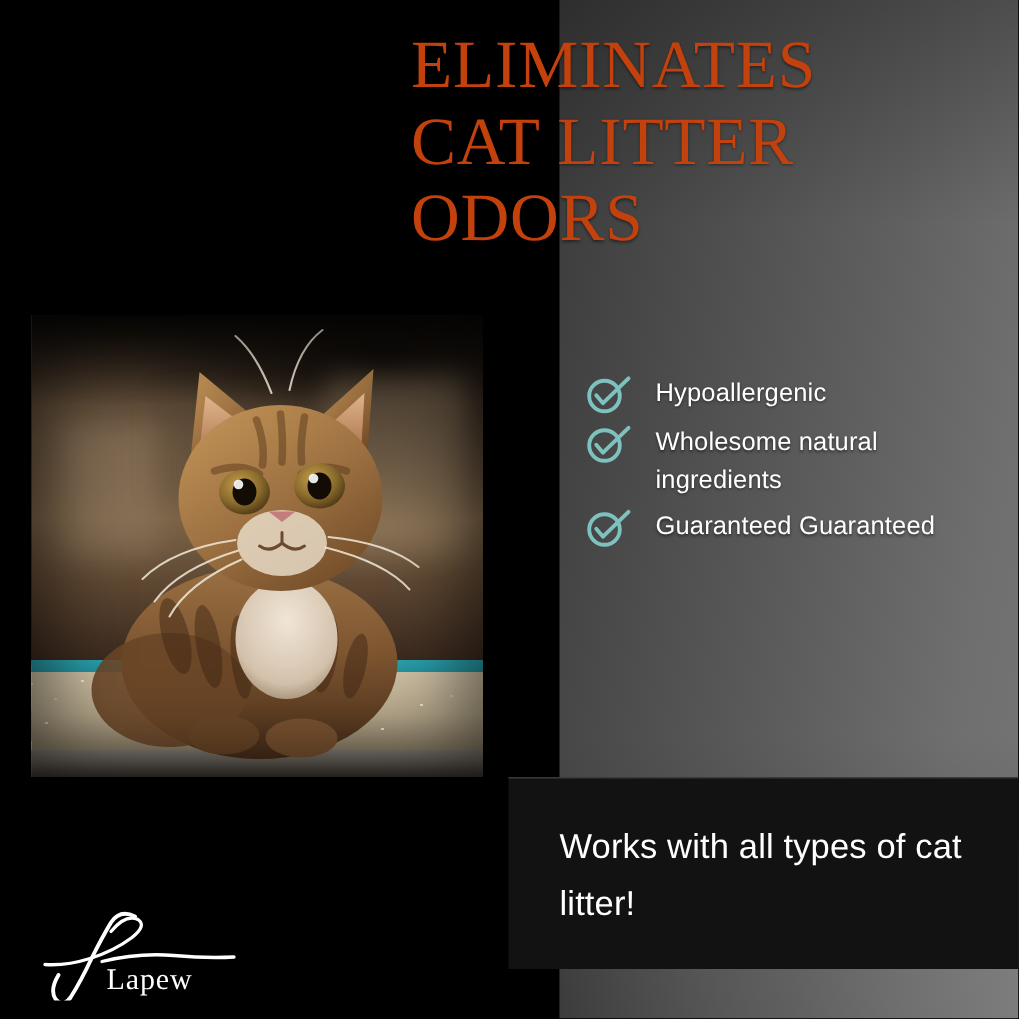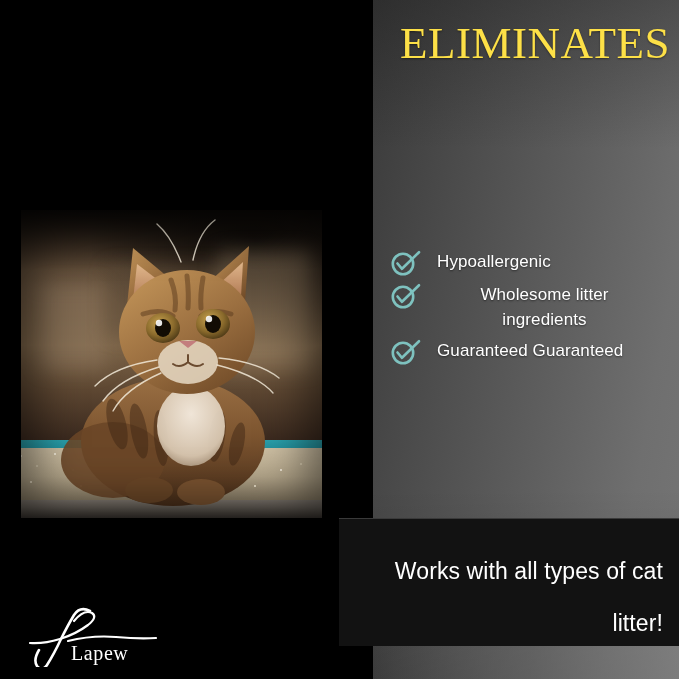--- a/index.html
+++ b/index.html
@@ -43,37 +43,35 @@
     background: linear-gradient(90deg, rgba(0,0,0,0) 0%, rgba(0,0,0,0) 46%, rgba(90,90,90,0.0) 55%, rgba(110,110,110,0.55) 78%, rgba(135,135,135,0.75) 100%);
     pointer-events: none;
   }
 
   
   .headline {
     position: absolute;
     right: 9px;
     top: 18px;
     width: 396px;
-    text-align: right;
     font-family: "Liberation Serif", serif;
     font-size: 45px;
     line-height: 51px;
     letter-spacing: 0.5px;
-    color: #fde047;
+    color: #c2410c;
     text-shadow: 0 1px 2px rgba(0,0,0,0.45);
   }
   .headline .hl-line { display: block; white-space: nowrap; }
 
   
   .features {
     position: absolute;
     left: 391px;
     top: 249px;
     width: 285px;
-    text-align: center;
   }
   .feature-row {
     display: flex;
     align-items: flex-start;
     margin-bottom: 6px;
   }
   .check-icon {
     position: relative;
     flex: 0 0 auto;
     width: 30px;
@@ -184,23 +182,22 @@
     background: #121212;
     border-top: 1px solid #3a3a3a;
   }
   .caption-text {
     position: absolute;
     left: 34px;
     top: 26px;
     width: 290px;
     color: #ffffff;
     font-size: 23px;
-    line-height: 52px;
+    line-height: 38px;
     letter-spacing: 0.1px;
-    text-align: right;
   }
 
   
   .logo {
     position: absolute;
     left: 24px;
     top: 605px;
     width: 140px;
     height: 62px;
   }
@@ -221,20 +218,22 @@
 
 <div id="ad">
 
   <div class="bg-left"></div>
   <div class="bg-right"></div>
   <div class="bg-right-vert"></div>
   <div class="bg-bottom-wash"></div>
 
   <div class="headline">
     <span class="hl-line">ELIMINATES</span>
+    <span class="hl-line">CAT LITTER</span>
+    <span class="hl-line">ODORS</span>
   </div>
 
   <div class="photo">
     <div class="ph-bg"></div>
     <div class="ph-dark-top"></div>
     <div class="ph-blur-shape" style="left:18px; top:74px; width:66px; height:86px; background:rgba(150,128,102,0.40);"></div>
     <div class="ph-blur-shape" style="left:86px; top:56px; width:120px; height:70px; background:rgba(96,78,58,0.45);"></div>
     <div class="ph-blur-shape" style="left:196px; top:40px; width:96px; height:120px; background:rgba(170,146,116,0.35);"></div>
 
     <div class="tray-rim-sheen"></div>
@@ -339,21 +338,21 @@
     </div>
 
 
     <div class="feature-row">
       <span class="check-icon">
         <svg viewBox="0 0 30 26">
           <circle cx="12" cy="14" r="10.2" fill="none" stroke="#7ec2bf" stroke-width="2.6"></circle>
           <path d="M6.5 13.5 L11 18.8 L28 2.2" fill="none" stroke="#7ec2bf" stroke-width="2.6" stroke-linecap="round" stroke-linejoin="round"></path>
         </svg>
       </span>
-      <span class="feature-text">Wholesome litter ingredients</span>
+      <span class="feature-text">Wholesome natural ingredients</span>
     </div>
 
     <div class="feature-row">
       <span class="check-icon">
         <svg viewBox="0 0 30 26">
           <circle cx="12" cy="14" r="10.2" fill="none" stroke="#7ec2bf" stroke-width="2.6"></circle>
           <path d="M6.5 13.5 L11 18.8 L28 2.2" fill="none" stroke="#7ec2bf" stroke-width="2.6" stroke-linecap="round" stroke-linejoin="round"></path>
         </svg>
       </span>
       <span class="feature-text">Guaranteed Guaranteed</span>

